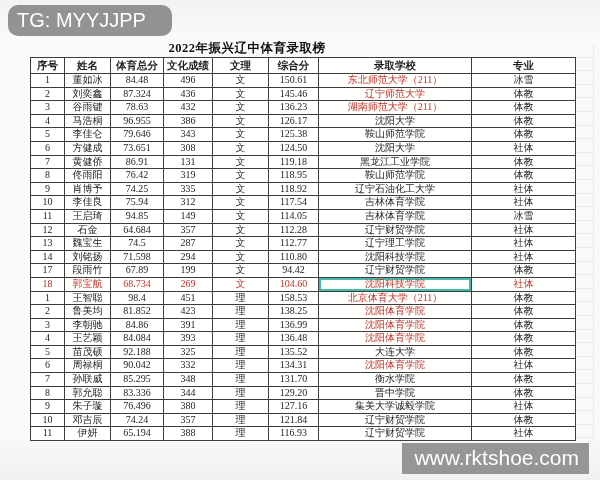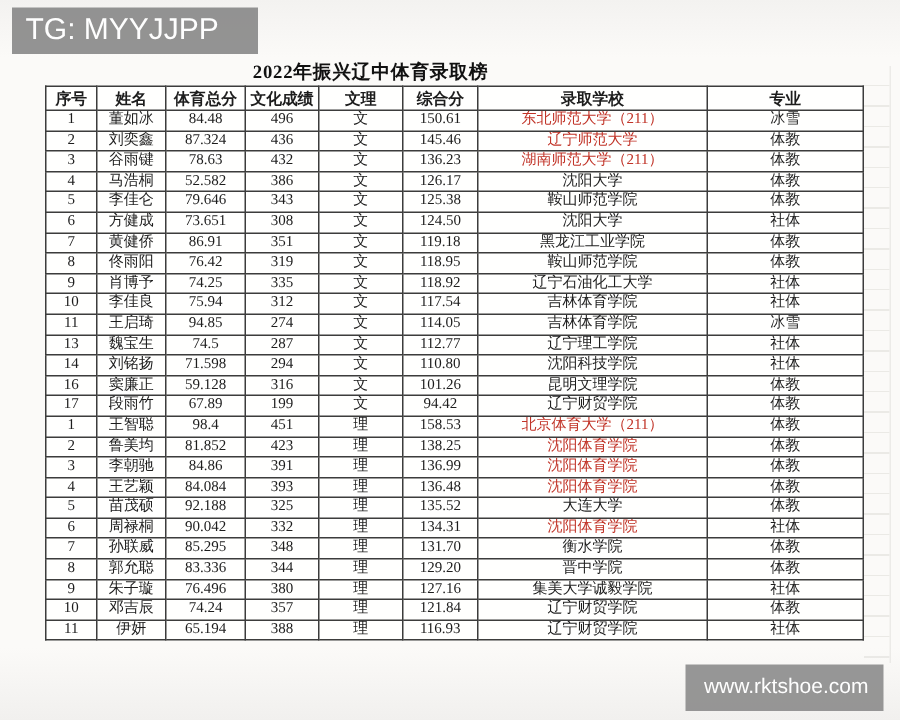--- a/index.html
+++ b/index.html
@@ -44,22 +44,22 @@
     border-right:1px solid #e0dfdb;
     background:repeating-linear-gradient(to bottom,transparent 0,transparent 12.6px,#deddd9 12.6px,#deddd9 13.6px);
     opacity:.55;
   }
   
   .wm{
     position:absolute;z-index:5;color:#ffffff;
     background:var(--wm);
     font-family:"Liberation Sans","DejaVu Sans",sans-serif;
   }
-  .wm-top{left:8px;top:5px;font-size:20px;line-height:22px;padding:4px 26px 5px 9px;opacity:.96;}
-  .wm-bottom{right:11px;bottom:6px;font-size:14px;line-height:23px;padding:3px 10px 5px 12px;opacity:.93;margin-left:16px;}
+  .wm-top{left:8px;top:5px;font-size:20px;line-height:22px;padding:4px 26px 5px 9px;opacity:.96;border-radius:10px;}
+  .wm-bottom{right:11px;bottom:6px;font-size:21px;line-height:23px;padding:3px 10px 5px 12px;opacity:.93;margin-left:16px;}
 </style>
 </head>
 <body>
 
 <div class="photo">
 
   <div class="wm wm-top">TG: MYYJJPP</div>
 
   <table>
     <colgroup>
@@ -114,21 +114,21 @@
       <td>78.63</td>
       <td>432</td>
       <td>文</td>
       <td>136.23</td>
       <td class="red-text">湖南师范大学（211）</td>
       <td>体教</td>
     </tr>
         <tr>
       <td>4</td>
       <td>马浩桐</td>
-      <td>52.582</td>
+      <td>96.955</td>
       <td>386</td>
       <td>文</td>
       <td>126.17</td>
       <td>沈阳大学</td>
       <td>体教</td>
     </tr>
         <tr>
       <td>5</td>
       <td>李佳仑</td>
       <td>79.646</td>
@@ -145,21 +145,21 @@
       <td>308</td>
       <td>文</td>
       <td>124.50</td>
       <td>沈阳大学</td>
       <td>社体</td>
     </tr>
         <tr>
       <td>7</td>
       <td>黄健侨</td>
       <td>86.91</td>
-      <td>351</td>
+      <td>131</td>
       <td>文</td>
       <td>119.18</td>
       <td>黑龙江工业学院</td>
       <td>体教</td>
     </tr>
         <tr>
       <td>8</td>
       <td>佟雨阳</td>
       <td>76.42</td>
       <td>319</td>
@@ -185,25 +185,35 @@
       <td>312</td>
       <td>文</td>
       <td>117.54</td>
       <td>吉林体育学院</td>
       <td>社体</td>
     </tr>
         <tr>
       <td>11</td>
       <td>王启琦</td>
       <td>94.85</td>
-      <td>274</td>
+      <td>149</td>
       <td>文</td>
       <td>114.05</td>
       <td>吉林体育学院</td>
       <td>冰雪</td>
+    </tr>
+        <tr>
+      <td>12</td>
+      <td>石金</td>
+      <td>64.684</td>
+      <td>357</td>
+      <td>文</td>
+      <td>112.28</td>
+      <td>辽宁财贸学院</td>
+      <td>社体</td>
     </tr>
         <tr>
       <td>13</td>
       <td>魏宝生</td>
       <td>74.5</td>
       <td>287</td>
       <td>文</td>
       <td>112.77</td>
       <td>辽宁理工学院</td>
       <td>社体</td>
@@ -212,39 +222,39 @@
       <td>14</td>
       <td>刘铭扬</td>
       <td>71.598</td>
       <td>294</td>
       <td>文</td>
       <td>110.80</td>
       <td>沈阳科技学院</td>
       <td>社体</td>
     </tr>
         <tr>
-      <td>16</td>
-      <td>窦廉正</td>
-      <td>59.128</td>
-      <td>316</td>
-      <td>文</td>
-      <td>101.26</td>
-      <td>昆明文理学院</td>
-      <td>体教</td>
-    </tr>
-        <tr>
       <td>17</td>
       <td>段雨竹</td>
       <td>67.89</td>
       <td>199</td>
       <td>文</td>
       <td>94.42</td>
       <td>辽宁财贸学院</td>
       <td>体教</td>
     </tr>
+        <tr class="red-row">
+      <td>18</td>
+      <td>郭宝航</td>
+      <td>68.734</td>
+      <td>269</td>
+      <td>文</td>
+      <td>104.60</td>
+      <td class="selected-cell">沈阳科技学院</td>
+      <td>社体</td>
+    </tr>
         <tr>
       <td>1</td>
       <td>王智聪</td>
       <td>98.4</td>
       <td>451</td>
       <td>理</td>
       <td>158.53</td>
       <td class="red-text">北京体育大学（211）</td>
       <td>体教</td>
     </tr>

